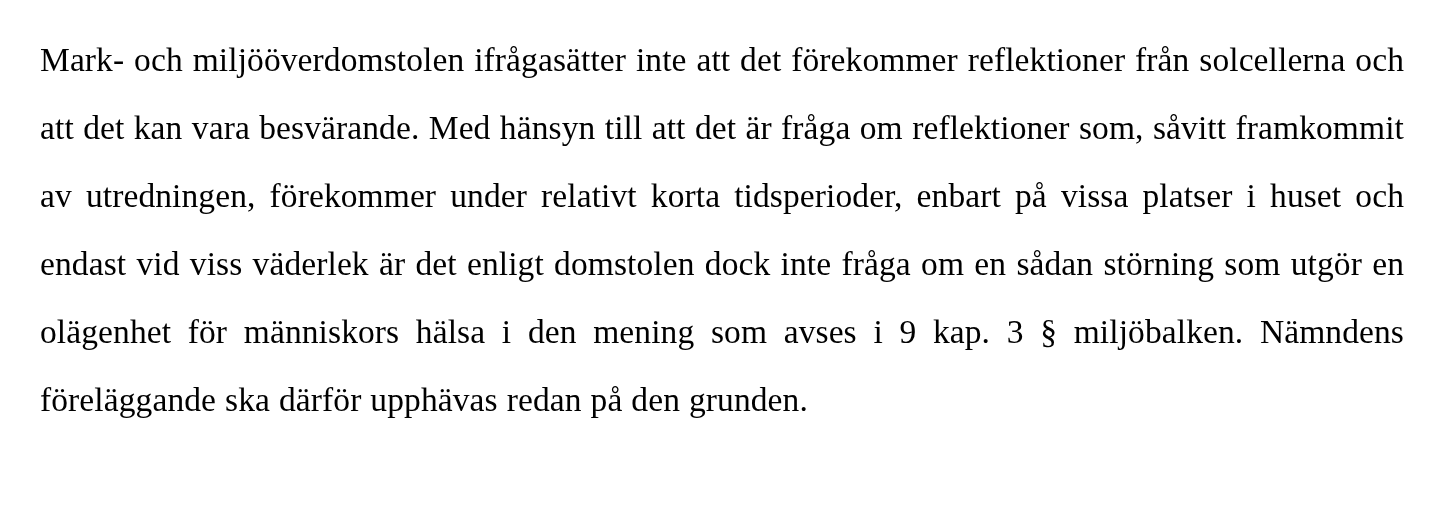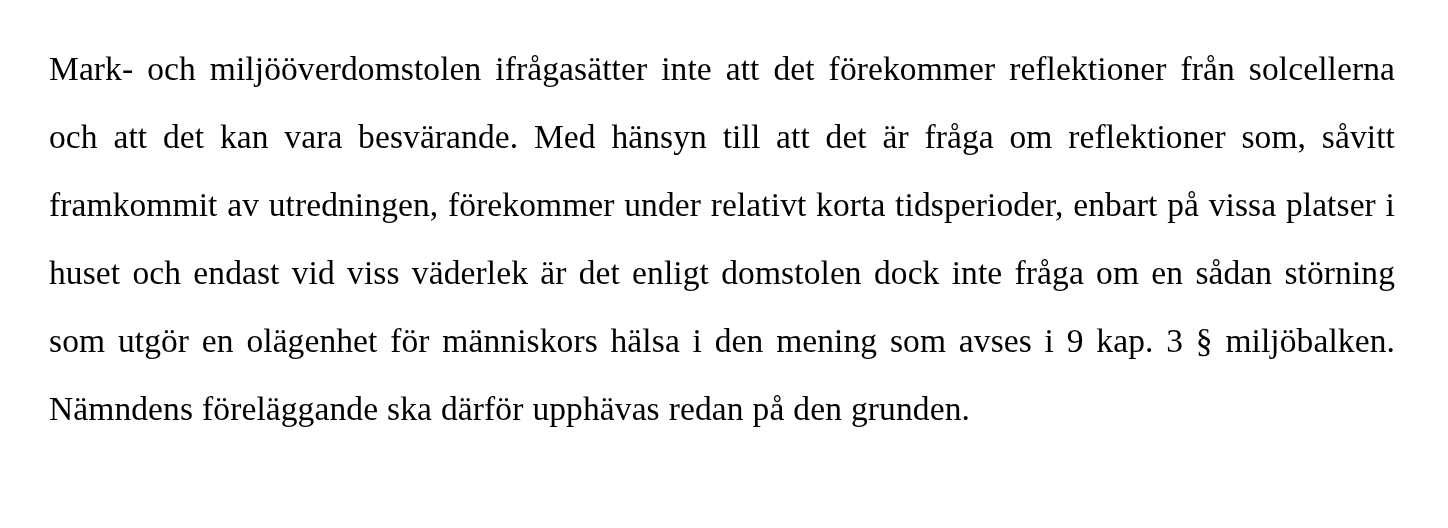--- a/index.html
+++ b/index.html
@@ -22,21 +22,21 @@
     background: #ffffff;
   }
   .body-paragraph {
     font-size: 33.5px;
     line-height: 68px;
     text-align: justify;
     text-justify: inter-word;
     letter-spacing: 0.1px;
     word-spacing: 0.5px;
     hyphens: manual;
-    margin: 9px;
+    margin: 0;
   }
 </style>
 </head>
 <body>
 
 <div class="page">
   <p class="body-paragraph">Mark- och miljööverdomstolen ifrågasätter inte att det förekommer reflektioner från solcellerna och att det kan vara besvärande. Med hänsyn till att det är fråga om reflektioner som, såvitt framkommit av utredningen, förekommer under relativt korta tidsperioder, enbart på vissa platser i huset och endast vid viss väderlek är det enligt domstolen dock inte fråga om en sådan störning som utgör en olägenhet för människors hälsa i den mening som avses i 9 kap. 3 § miljöbalken. Nämndens föreläggande ska därför upphävas redan på den grunden.</p>
 </div>
 
 </body></html>

